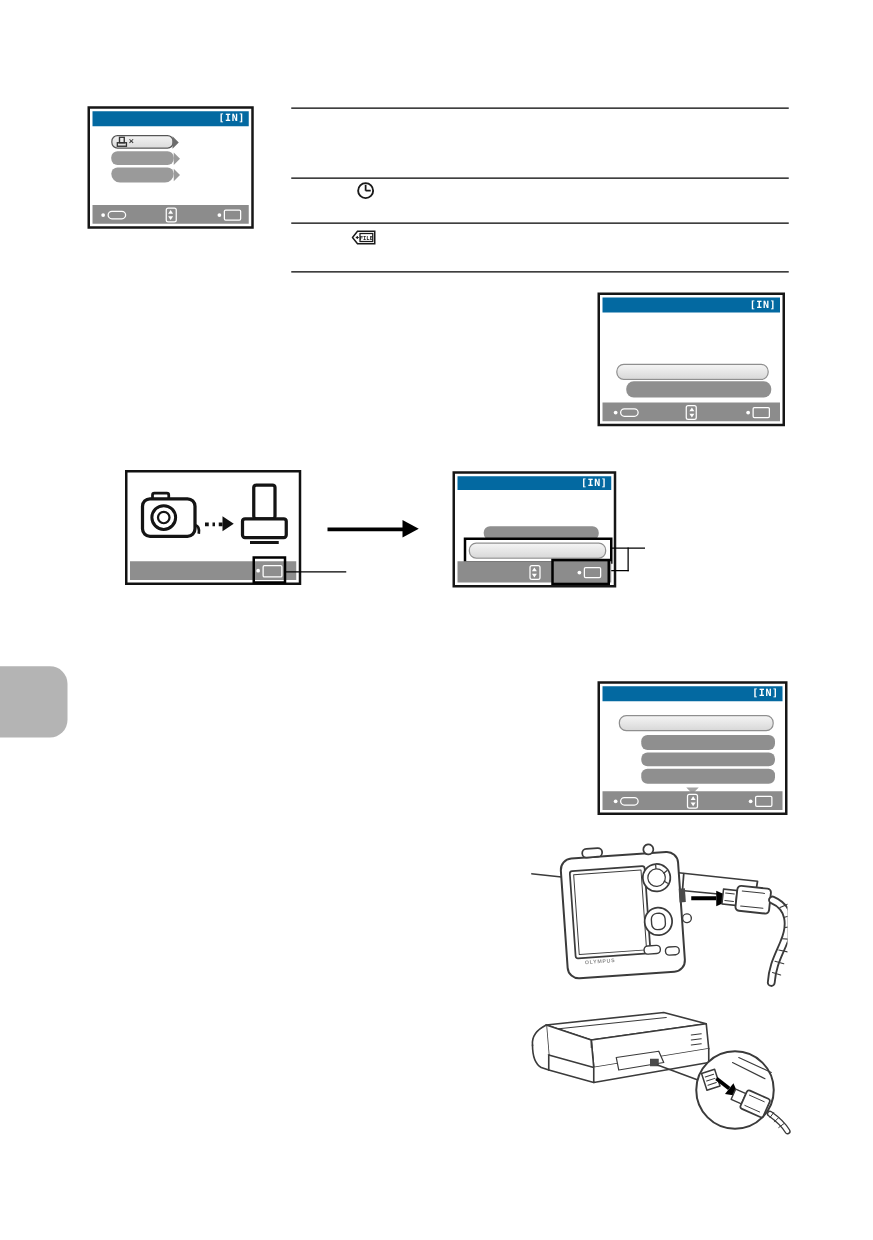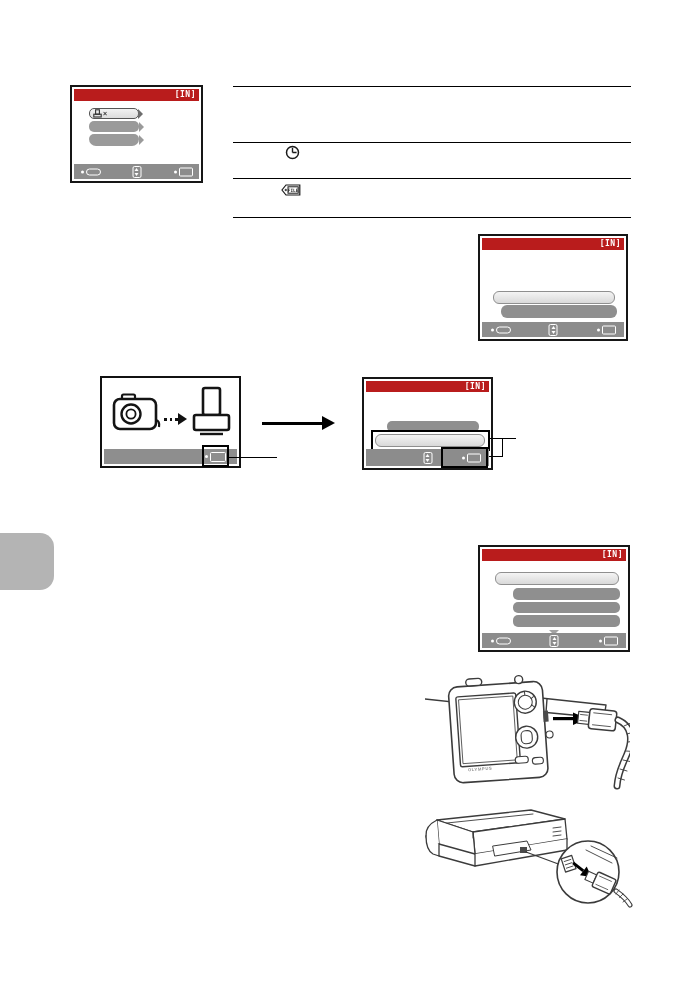--- a/index.html
+++ b/index.html
@@ -3,21 +3,21 @@
 <meta charset="utf-8">
 <style>
   * { margin:0; padding:0; box-sizing:border-box; }
   html,body { background:#ffffff; }
   body { font-family:"Liberation Sans", sans-serif; }
   .page { position:relative; width:698px; height:992px; background:#fff; overflow:hidden; }
 
   
   .lcd { position:absolute; background:#fff; border:2px solid #161616; }
   .lcd-header { position:absolute; left:2px; right:2px; top:2px; height:12px;
-    background:#b91c1c; color:#fff; font-family:"DejaVu Sans Mono", monospace;
+    background:#0369a1; color:#fff; font-family:"DejaVu Sans Mono", monospace;
     font-weight:bold; font-size:8px; line-height:12px; text-align:right;
     padding-right:3px; letter-spacing:0.5px; }
   .lcd-footer { position:absolute; left:2px; right:2px; bottom:2px; height:15px;
     background:#8c8c8c; }
   .hint { position:absolute; display:flex; align-items:center; gap:2px; top:50%;
     transform:translateY(-50%); }
   .hint .dot { width:3px; height:3px; border-radius:50%; background:#fff; }
   .hint .stadium { width:15px; height:7px; border:1px solid #fff; border-radius:4px; }
   .hint .rectbtn { width:14px; height:9px; border:1px solid #fff; border-radius:1.5px; }
   .pad { width:9px; height:12px; border:1px solid #fff; border-radius:2px;

